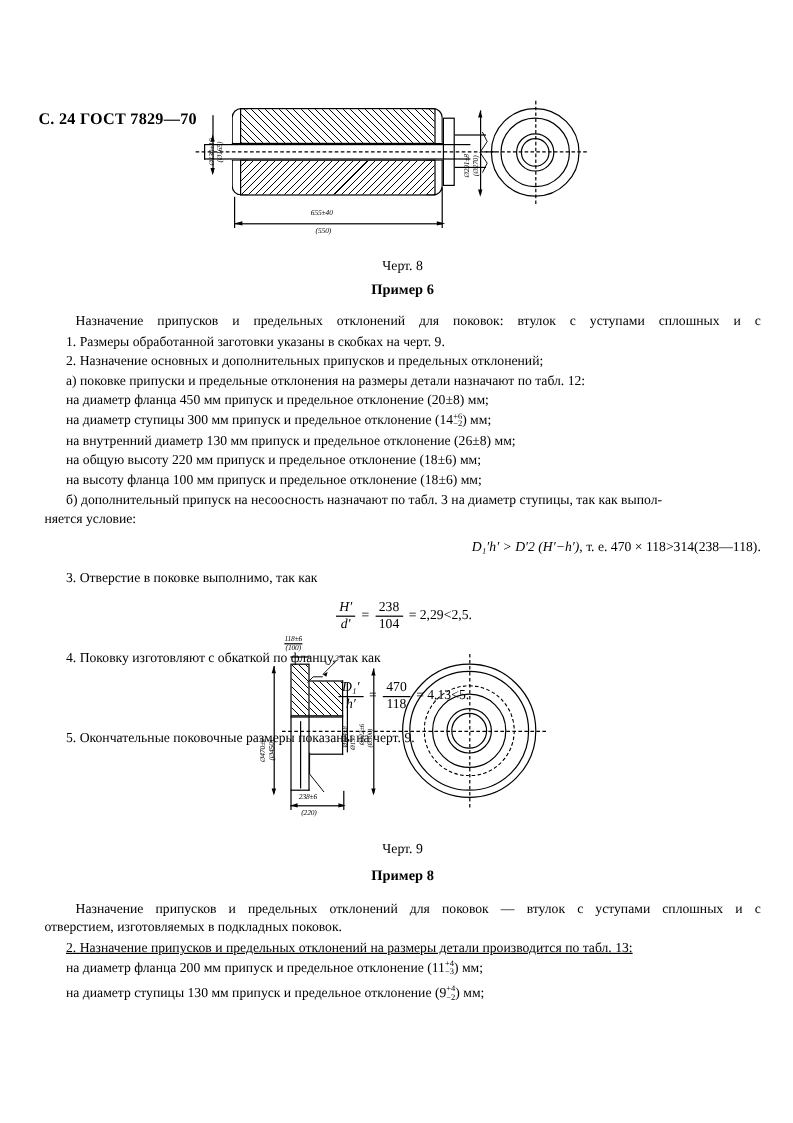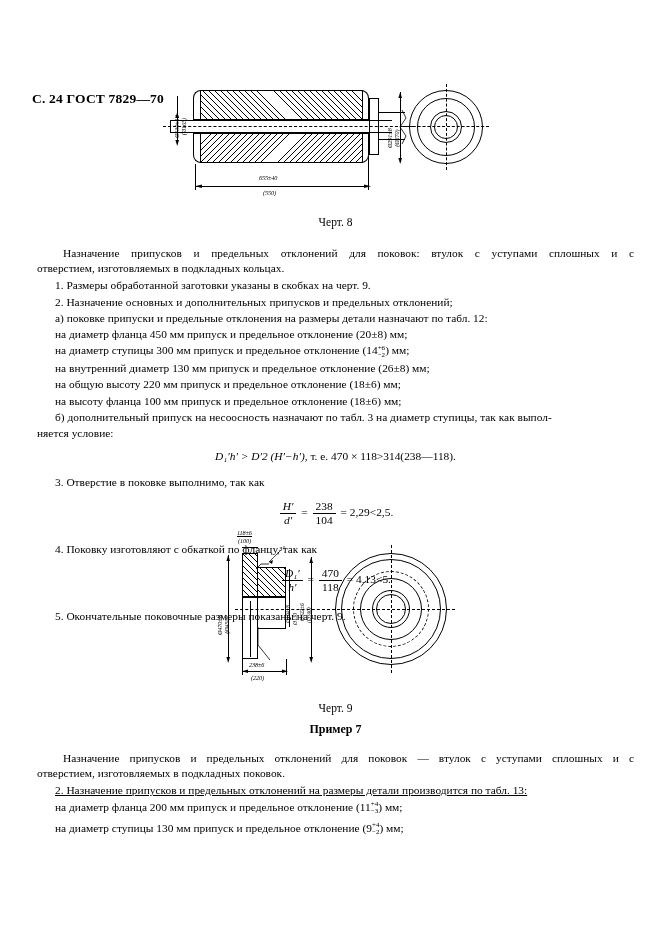--- a/index.html
+++ b/index.html
@@ -173,42 +173,42 @@
       <span class="u">Ø291±8</span>
       <span class="b">(Ø270)</span>
     </div>
   </div>
 
   <div class="content" style="top:216px;">
     <div class="fig-caption">Черт. 8</div>
   </div>
 
   <div class="content" style="top:234px;">
+    <div class="example-title">Пример 6</div>
 
     <div style="height:12px;"></div>
 
     <div class="body-text indent" style="text-align:justify; text-align-last:justify;">Назначение припусков и предельных отклонений для поковок: втулок с уступами сплошных и с</div>
-    <div class="body-text">отверстием, изготовляемых в подкладных кольцах.</div>
 
     <div class="para-list" style="margin-top:1px;">
       <div style="padding-left:18px;">1. Размеры обработанной заготовки указаны в скобках на черт. 9.</div>
       <div style="padding-left:18px;">2. Назначение основных и дополнительных припусков и предельных отклонений;</div>
       <div style="padding-left:18px;">а)  поковке припуски и предельные отклонения на размеры детали назначают по табл. 12:</div>
       <div style="padding-left:18px;">на диаметр фланца 450 мм припуск и предельное отклонение (20±8) мм;</div>
       <div style="padding-left:18px;">
         <span>на диаметр ступицы 300 мм припуск и предельное отклонение (14</span><span class="sup-sub"><span>+6</span><span>−2</span></span><span>) мм;</span>
       </div>
       <div style="padding-left:18px; margin-top:2px;">на внутренний диаметр 130 мм припуск и предельное отклонение (26±8) мм;</div>
       <div style="padding-left:18px;">на общую высоту 220 мм припуск и предельное отклонение (18±6) мм;</div>
       <div style="padding-left:18px;">на высоту фланца 100 мм припуск и предельное отклонение (18±6) мм;</div>
       <div style="padding-left:18px;">б) дополнительный припуск на несоосность назначают по табл. 3 на диаметр ступицы, так как выпол-</div>
       <div>няется условие:</div>
     </div>
 
-    <div class="formula-center" style="margin-top:9px;">
+    <div class="formula-center" style="margin-top:9px;text-align:right;">
       <span>D₁′h′  &gt;  D′2 (H′−h′)</span><span class="upright">, т. е. 470 × 118&gt;314(238—118).</span>
     </div>
 
     <div class="para-list" style="margin-top:12px;">
       <div style="padding-left:18px;">3.  Отверстие в поковке выполнимо, так как</div>
     </div>
 
     <div class="formula-center" style="margin-top:10px;">
       <span class="frac">
         <span class="num">H′</span>
@@ -317,21 +317,21 @@
     <div style="position:absolute; left:161px; top:51px; width:30px; height:30px; border:0.8px solid #000; border-radius:50%;"></div>
     <div style="position:absolute; left:112px; top:66px; width:128px; height:0; border-top:0.8px dashed #000;"></div>
     <div style="position:absolute; left:176px; top:2px; width:0; height:128px; border-left:0.8px dashed #000;"></div>
   </div>
 
   <div class="content" style="top:702px;">
     <div class="fig-caption">Черт. 9</div>
   </div>
 
   <div class="content" style="top:722px;">
-    <div class="example-title">Пример 7</div>
+    <div class="example-title">Пример 8</div>
 
     <div style="height:14px;"></div>
 
     <div class="body-text indent" style="text-align:justify; text-align-last:justify;">Назначение припусков и предельных отклонений для поковок — втулок с уступами сплошных и с</div>
     <div class="body-text">отверстием, изготовляемых в подкладных поковок.</div>
 
     <div class="para-list" style="margin-top:1px;">
       <div style="padding-left:18px;text-decoration:underline;">2. Назначение припусков и предельных отклонений на размеры детали производится по табл. 13:</div>
       <div style="padding-left:18px;">
         <span>на диаметр фланца 200 мм припуск и предельное отклонение (11</span><span class="sup-sub"><span>+4</span><span>−3</span></span><span>) мм;</span>

